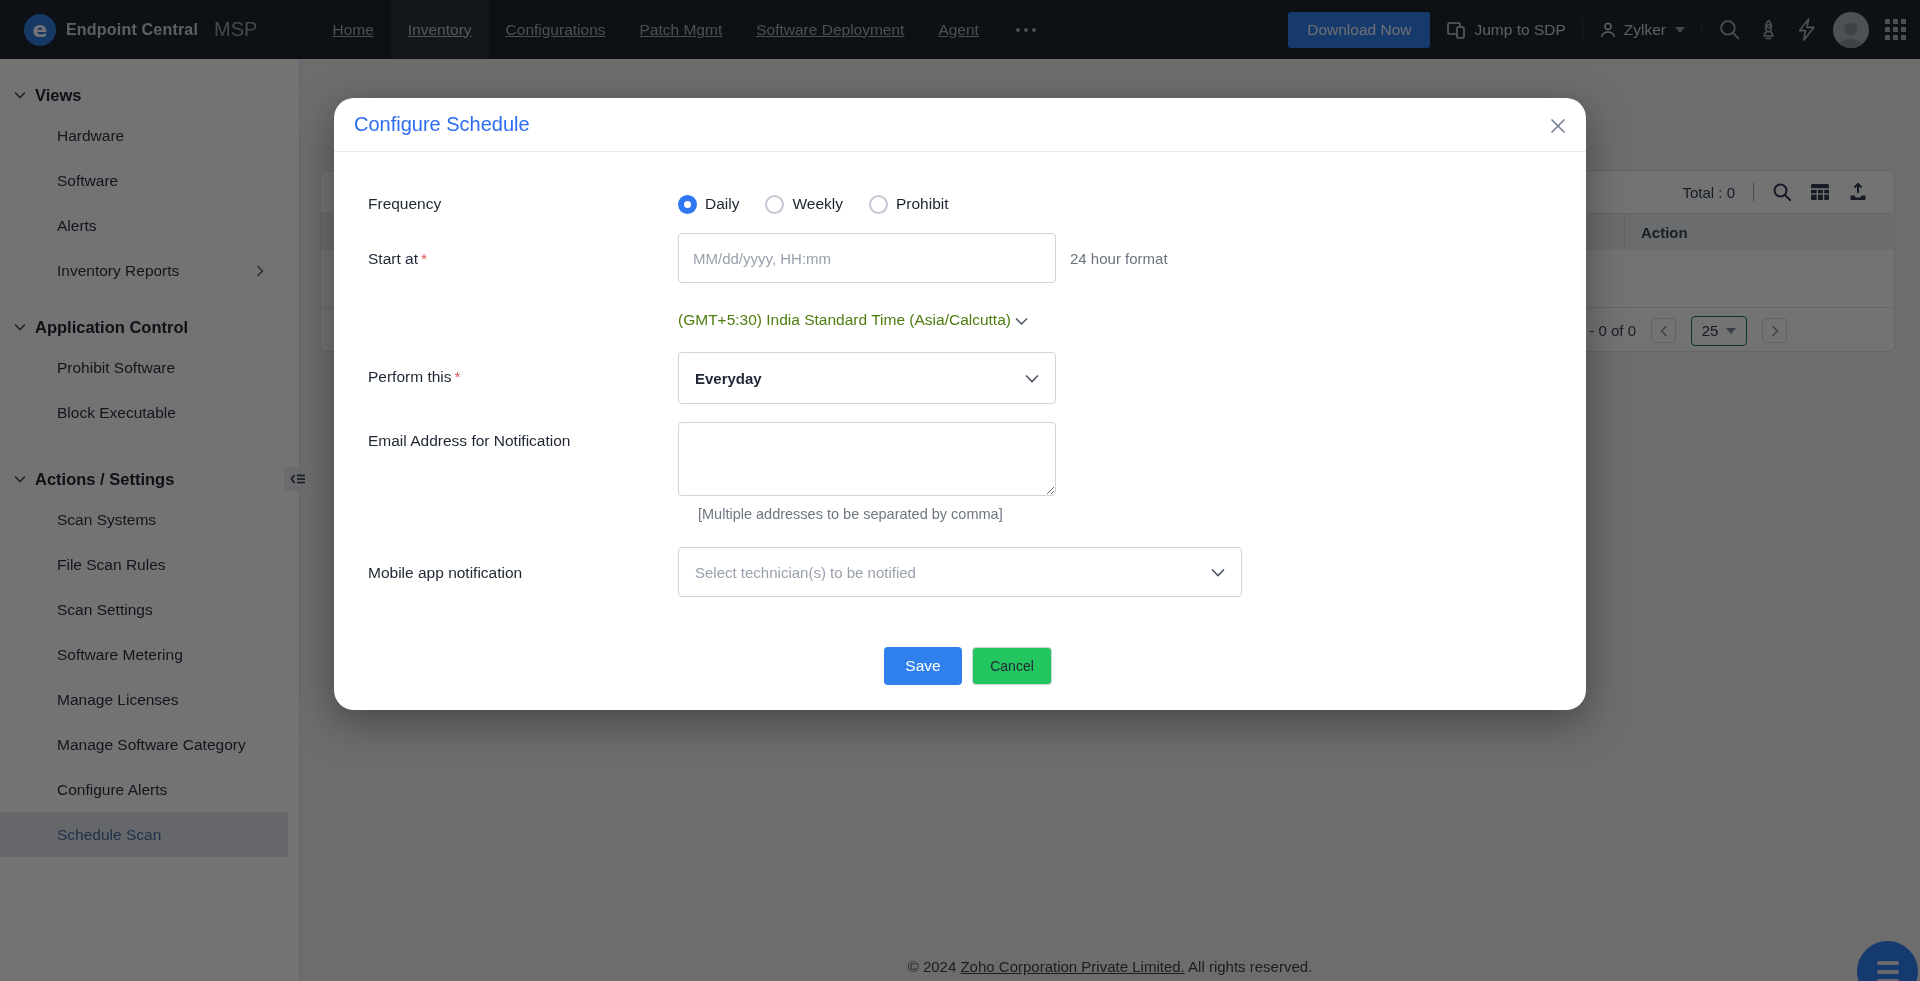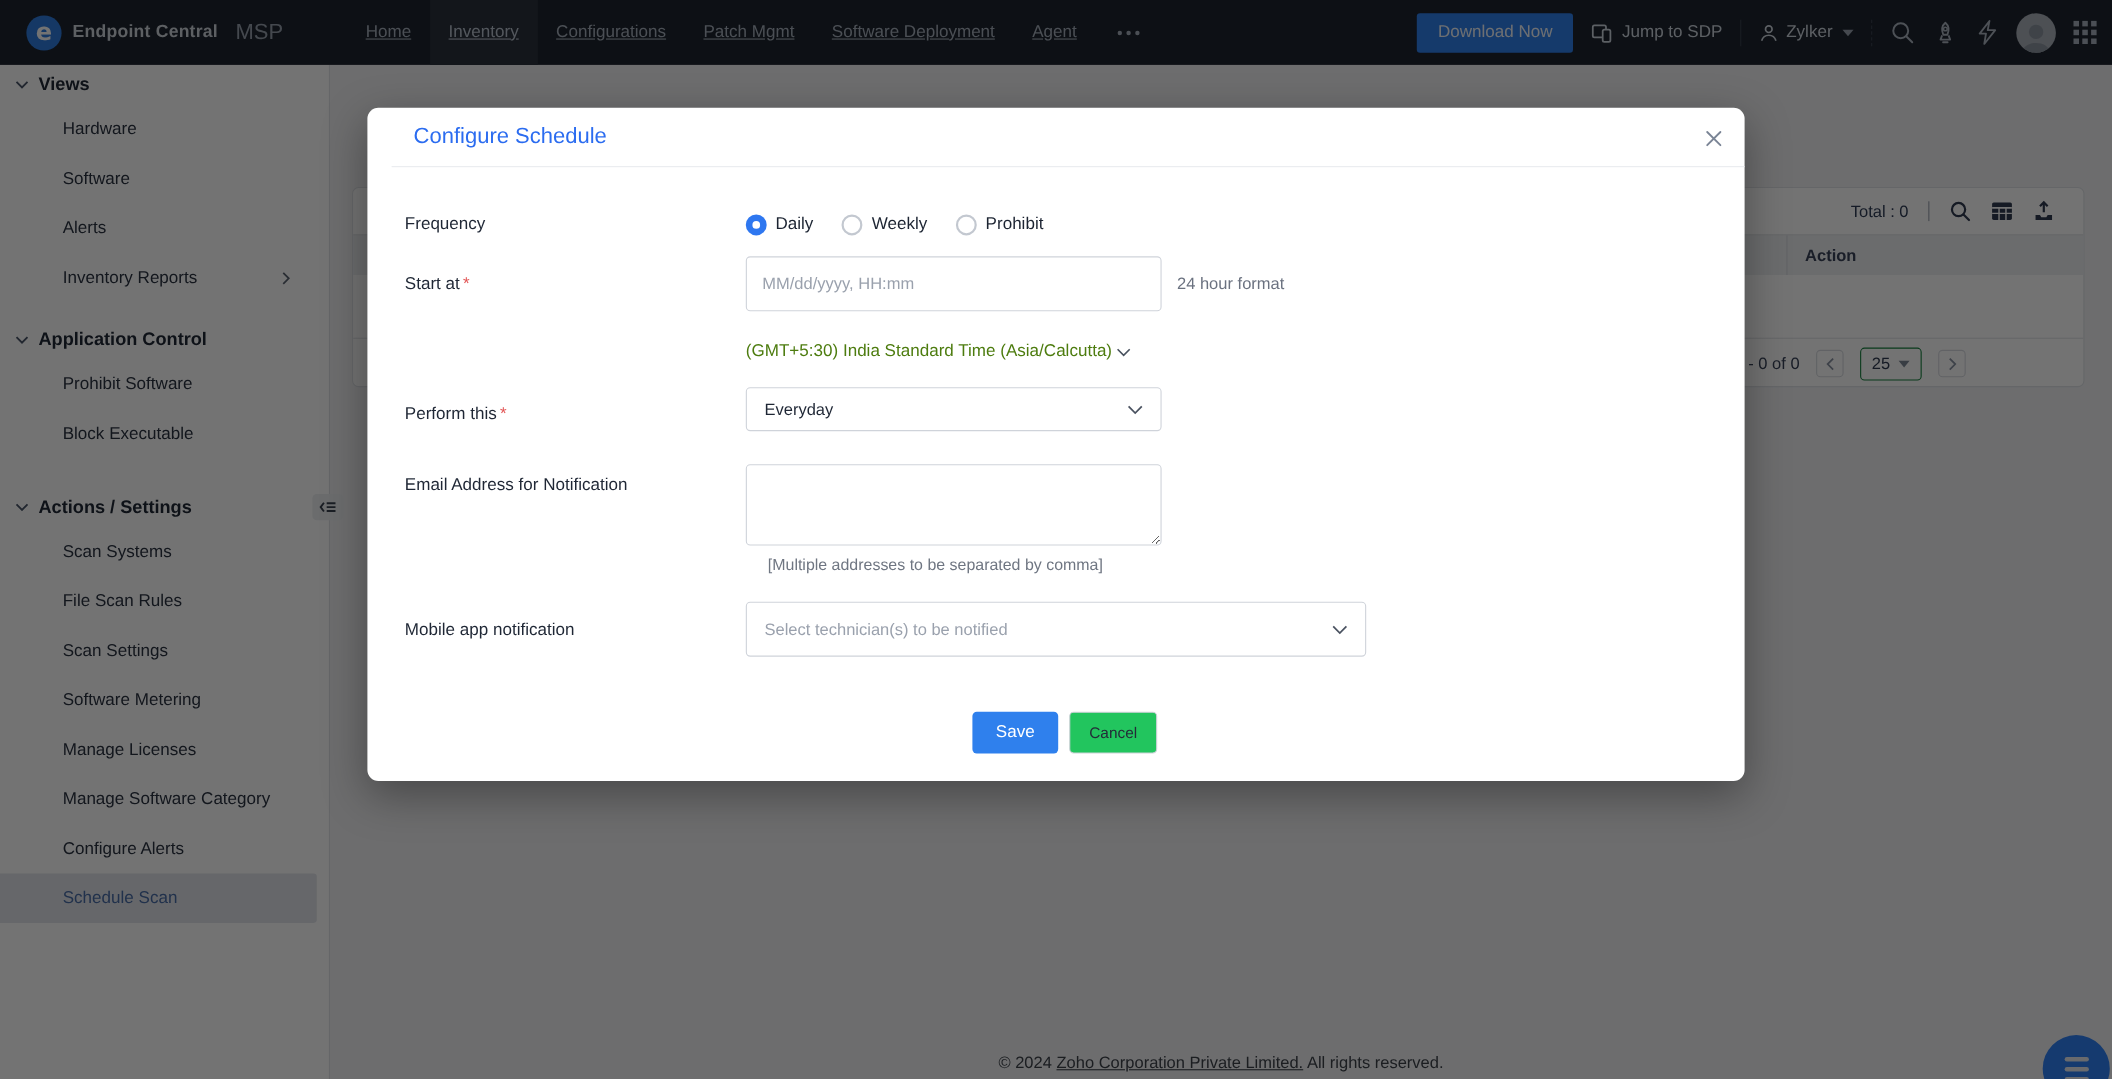--- a/index.html
+++ b/index.html
@@ -50,21 +50,21 @@
   .caret-down { width:0; height:0; border-left:5px solid transparent; border-right:5px solid transparent; border-top:6px solid #9aa3af; margin-left:2px; }
   .nav-icon { color:#aab3bf; display:flex; align-items:center; cursor:pointer; }
   .avatar { width:36px; height:36px; border-radius:50%; background:#aab1ba; overflow:hidden; position:relative; cursor:pointer; }
   .avatar svg { position:absolute; left:0; top:4px; }
   .grid-icon { display:grid; grid-template-columns:repeat(3,5px); grid-template-rows:repeat(3,5px); gap:3px; cursor:pointer; }
   .grid-icon i { background:#a7b0bc; }
 
   
   .sidebar {
     position:absolute; top:59px; left:0; bottom:0; width:300px;
-    background:#ffffff; border-right:1px solid #e0e3e7; z-index:5;
+    background:#ffffff; border-right:1px solid #e0e3e7; padding-top:18px; z-index:5;
   }
   .side-section-title {
     height:36px; display:flex; align-items:center; gap:9px; padding-left:14px;
     font-size:16.5px; font-weight:bold; color:#202836; cursor:pointer; position:relative;
   }
   .side-section-title .chev { color:#4a5568; display:flex; }
   .side-item {
     height:45px; display:flex; align-items:center; padding-left:57px;
     font-size:15.5px; color:#2b3342; cursor:pointer; position:relative; width:288px;
   }
@@ -118,23 +118,22 @@
     position:absolute; left:1557px; top:882px; width:61px; height:61px; border-radius:50%;
     background:#2f80f5; display:flex; flex-direction:column; gap:5px;
     align-items:center; justify-content:center; cursor:pointer; z-index:6;
   }
   .fab i { width:22px; height:4px; border-radius:2px; background:#e8ecf1; }
 
   
   .overlay { position:absolute; inset:0; background:rgba(0,0,0,0.55); z-index:50; }
   .modal {
     position:absolute; left:334px; top:98px; width:1252px; height:612px;
-    background:#fff; border-radius:10px; z-index:60;
+    background:#fff; border-radius:20px; z-index:60;
     box-shadow:0 12px 40px rgba(0,0,0,.35);
-    padding-left:22px;
   }
   .modal-header {
     height:54px; border-bottom:1px solid #e9ebef; display:flex; align-items:center;
     padding:0 20px;
   }
   .modal-title { font-size:20px; color:#2b6cf0; font-weight:500; }
   .modal-close { position:absolute; right:14px; top:14px; width:28px; height:28px; display:flex; align-items:center; justify-content:center; color:#7a8495; cursor:pointer; background:none; border:none; }
 
   .m-label { position:absolute; left:34px; font-size:15.5px; color:#1f2735; }
   .req { color:#e25353; margin-left:3px; }
@@ -152,21 +151,21 @@
   }
   .input-start::placeholder { color:#9aa1ad; }
   .hint-24 { position:absolute; left:736px; top:152px; font-size:15px; color:#6b7280; }
   .tz-link { position:absolute; left:344px; top:211px; font-size:15.5px; color:#4d7c0f; display:flex; align-items:center; gap:4px; cursor:pointer; }
   .tz-link .chev { color:#49525f; margin-top:3px; }
 
   .select-box {
     position:absolute; border:1px solid #cfd3da; border-radius:4px; background:#fff;
     display:flex; align-items:center; padding:0 16px; font-size:15px; cursor:pointer;
   }
-  .select-perform { left:344px; top:254px; width:378px; height:40px; color:#1f2735; }
+  .select-perform { left:344px; top:254px; width:378px; height:52px; color:#1f2735;font-weight:bold; }
   .select-mobile { left:344px; top:449px; width:564px; height:50px; color:#9aa1ad; }
   .select-box .chev { margin-left:auto; color:#4a5260; display:flex; }
 
   .textarea-email {
     position:absolute; left:344px; top:324px; width:378px; height:74px;
     border:1px solid #cfd3da; border-radius:4px; resize:both; padding:8px 10px;
     font-family:inherit; font-size:15px; color:#1f2735; outline:none;
   }
   .email-hint { position:absolute; left:344px; top:408px; font-size:14.5px; color:#6f7682;margin-left:20px; }
 

